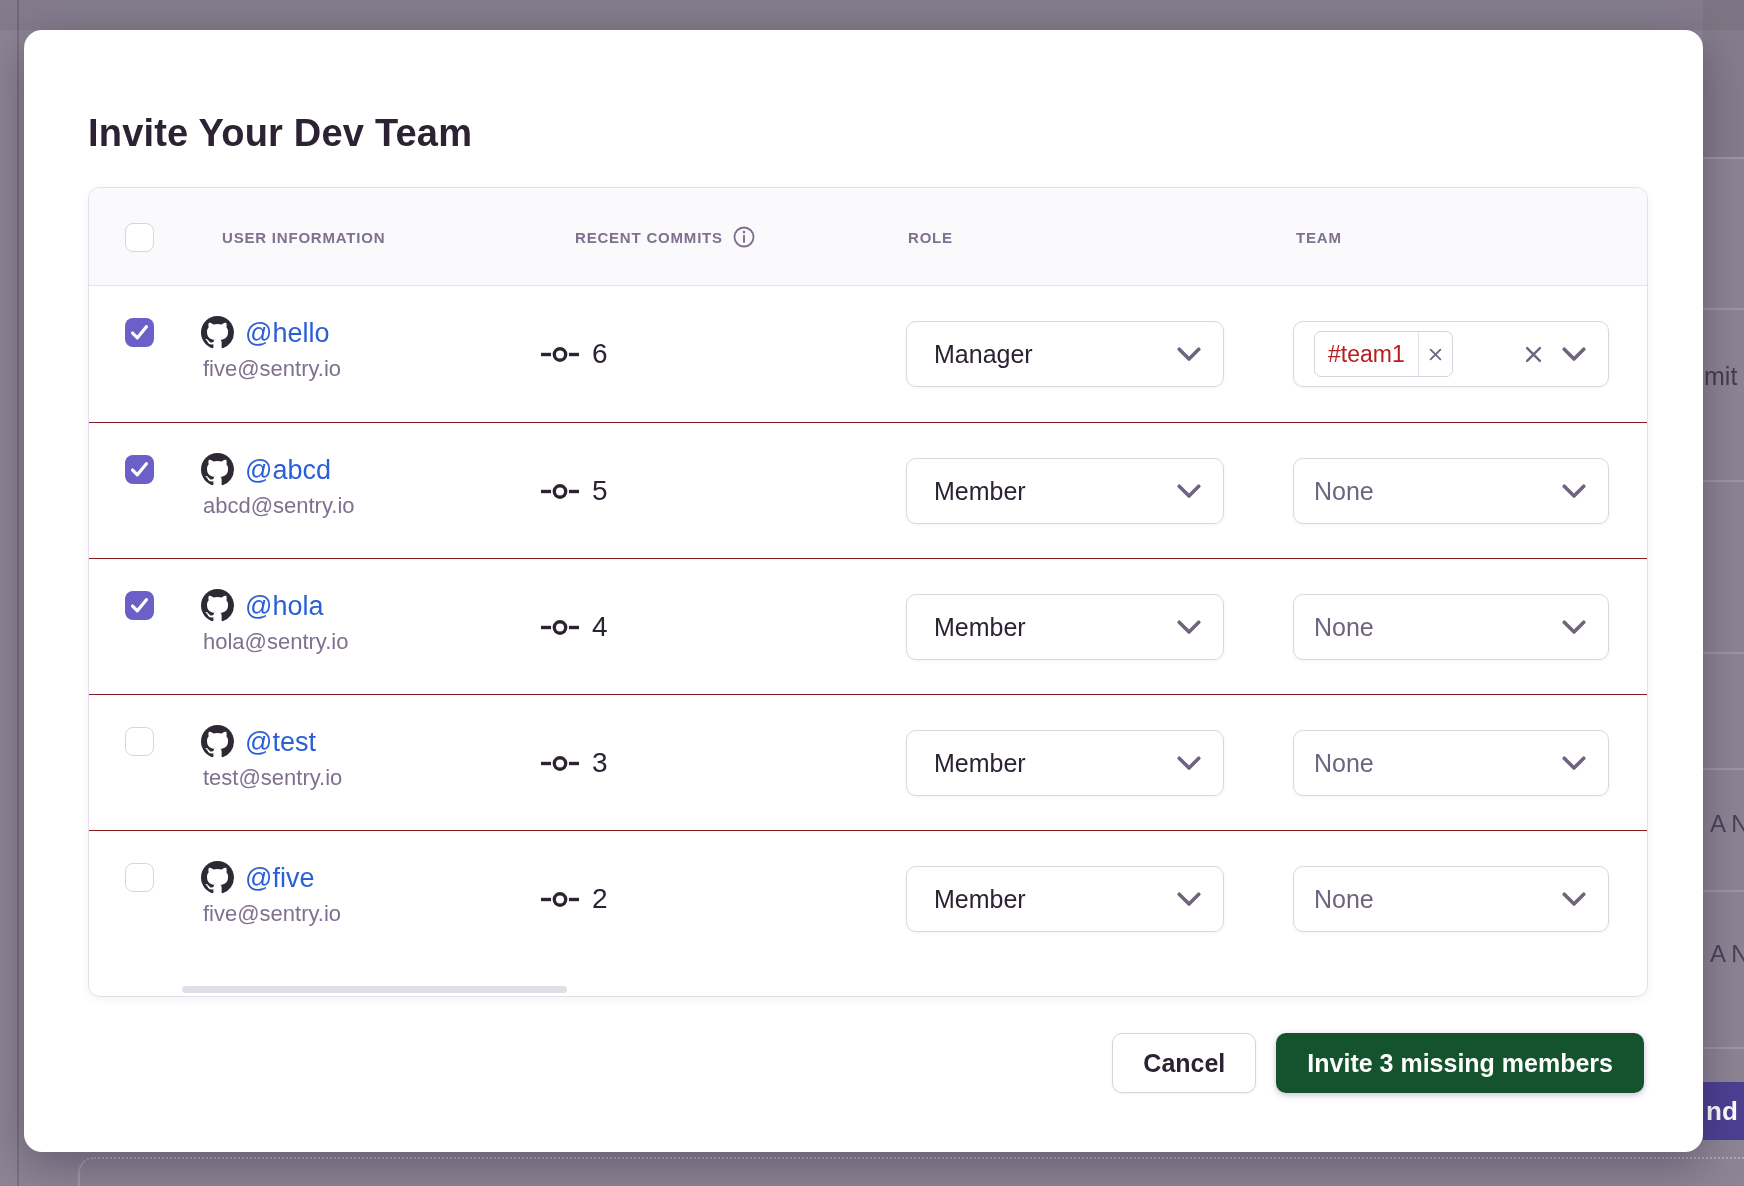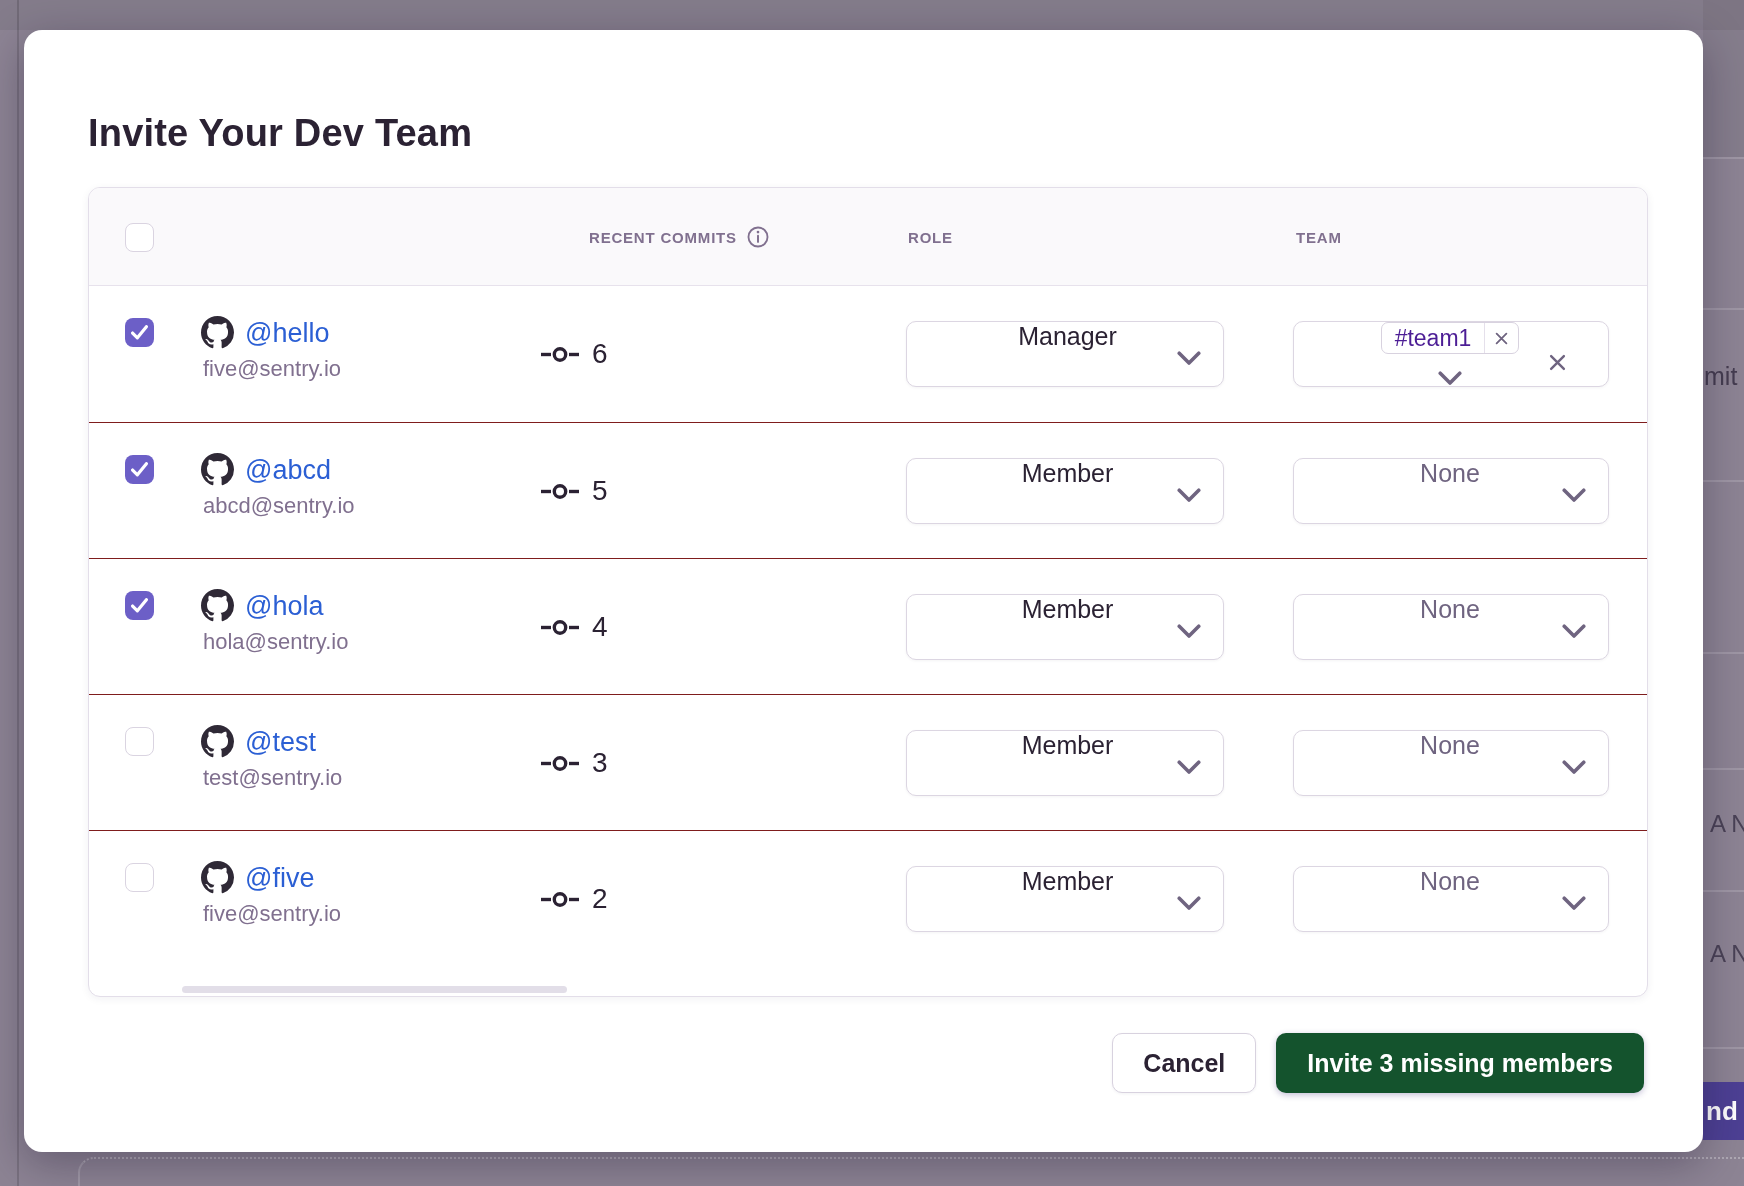--- a/index.html
+++ b/index.html
@@ -45,21 +45,21 @@
     box-shadow:0 2px 8px rgba(40,30,60,0.06);
   }
   .t-header {
     position:relative; height:98px; background:#faf9fb;
     border-bottom:1px solid #e7e2ec; border-radius:11px 11px 0 0;
   }
   .h-label {
     position:absolute; top:0; height:98px; display:flex; align-items:center; gap:10px;
     font-size:15px; font-weight:700; letter-spacing:0.8px; color:#80708f;
   }
-  .h-user { left:133px; } .h-commits { left:500px; } .h-role { left:819px; } .h-team { left:1207px; }
+  .h-user { left:133px; } .h-commits { left:486px; } .h-role { left:819px; } .h-team { left:1207px; }
   .info-icon { color:#80708f; display:inline-flex; }
   .row { position:relative; height:136px; }
   .row + .row { border-top:1px solid #7f1d1d; }
   .row.last { height:167px; }
   
   .cb {
     position:absolute; left:36px; top:32px; width:29px; height:29px;
     border-radius:8px; display:flex; align-items:center; justify-content:center;
     cursor:pointer;
   }
@@ -76,34 +76,33 @@
   .commits { position:absolute; left:452px; top:0; height:136px; display:flex; align-items:center; gap:13px; color:#2b2233; }
   .commit-icon { display:inline-flex; color:#2b2233; }
   .commit-count { font-size:28px; color:#2b2233; }
   
   .select {
     position:absolute; top:35px; height:66px; background:#fff;
     border:1px solid #dcd6e2; border-radius:10px;
     display:flex; align-items:center;
     padding:0 22px 0 27px; cursor:pointer;
     box-shadow:0 1px 3px rgba(40,30,60,0.05);
-    flex-direction:column;
   }
   .role-select { left:817px; width:318px; }
   .team-select { left:1204px; width:316px; padding-left:20px; }
   .select-value { font-size:25px; color:#2b2233; }
   .select-value.muted { color:#6f6480; }
   .chevron { margin-left:auto; color:#6f6480; display:inline-flex; }
   .clear-x { margin-left:auto; margin-right:20px; color:#6f6480; display:inline-flex; cursor:pointer; }
   
   .pill {
     display:flex; align-items:center; height:46px;
     border:1px solid #d8d2df; border-radius:7px; background:#fff; overflow:hidden;
   }
-  .pill-label { padding:0 13px; font-size:23px; color:#4c1d95; }
+  .pill-label { padding:0 13px; font-size:23px; color:#b91c1c; }
   .pill-x {
     height:100%; width:34px; display:flex; align-items:center; justify-content:center;
     border-left:1px solid #e5e0eb; color:#6f6480; cursor:pointer;
   }
   
   .h-scrollbar { position:absolute; left:93px; bottom:3px; width:385px; height:7px; background:#e2dee8; border-radius:4px; cursor:pointer; }
   
   .footer { position:absolute; top:1003px; right:59px; display:flex; gap:20px; }
   .btn { height:60px; border-radius:10px; display:flex; align-items:center; font-weight:700; font-size:25px; cursor:pointer; }
   .btn-cancel { background:#fff; border:1px solid #d8d2df; color:#2b2233; padding:0 30px; box-shadow:0 1px 3px rgba(40,30,60,0.06); }
@@ -157,20 +156,21 @@
   <div class="bg-btn-frag">nd</div>
   <div class="bg-bottom-panel"></div>
 
   <div class="modal">
     <div class="modal-title">Invite Your Dev Team</div>
 
     <div class="invite-table">
 
       <div class="t-header">
         <div class="cb unchecked"></div>
+        <div class="h-label h-user">USER INFORMATION</div>
         <div class="h-label h-commits">
           <span>RECENT COMMITS</span>
           <span class="info-icon">
               <svg width="22" height="22">
                 <use href="#ic-info"></use>
               </svg>
             </span>
         </div>
         <div class="h-label h-role">ROLE</div>
         <div class="h-label h-team">TEAM</div>

